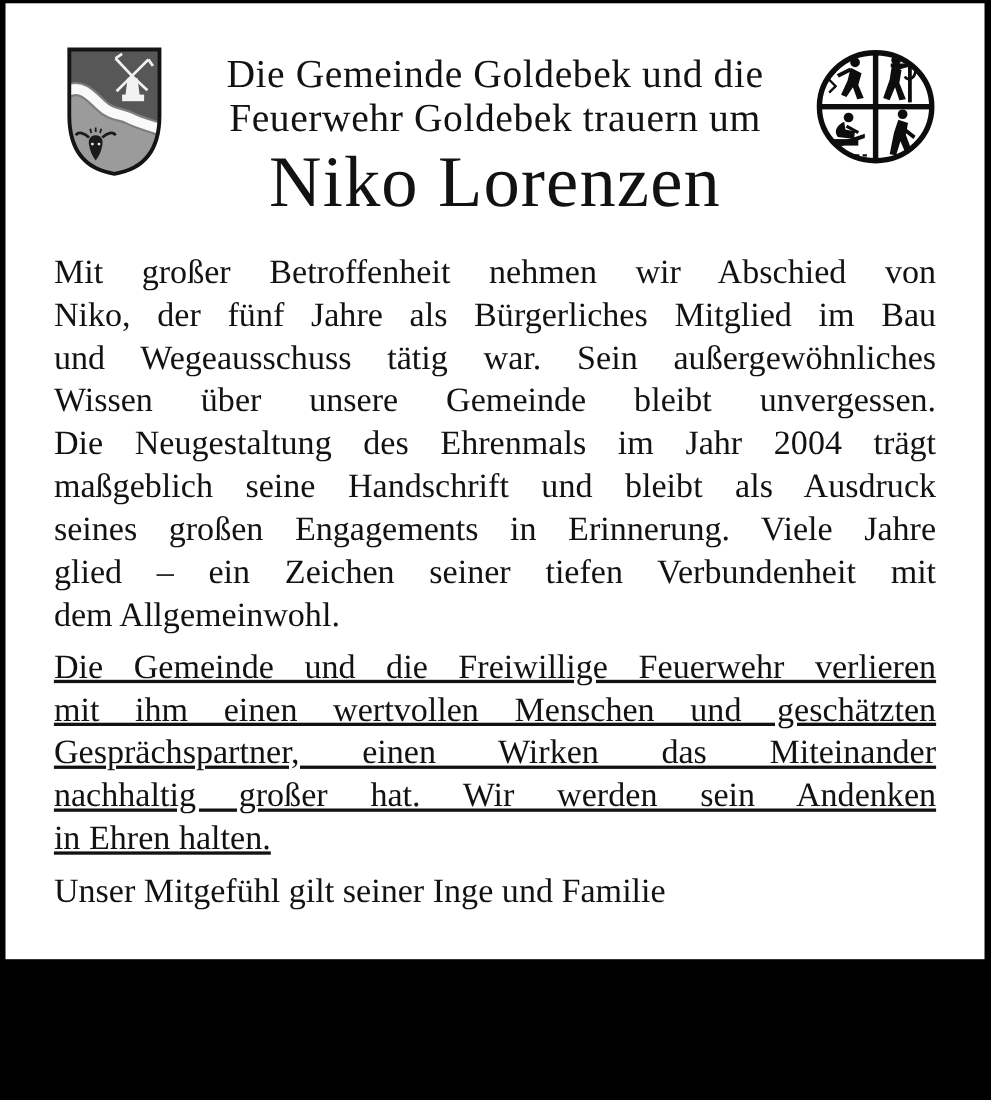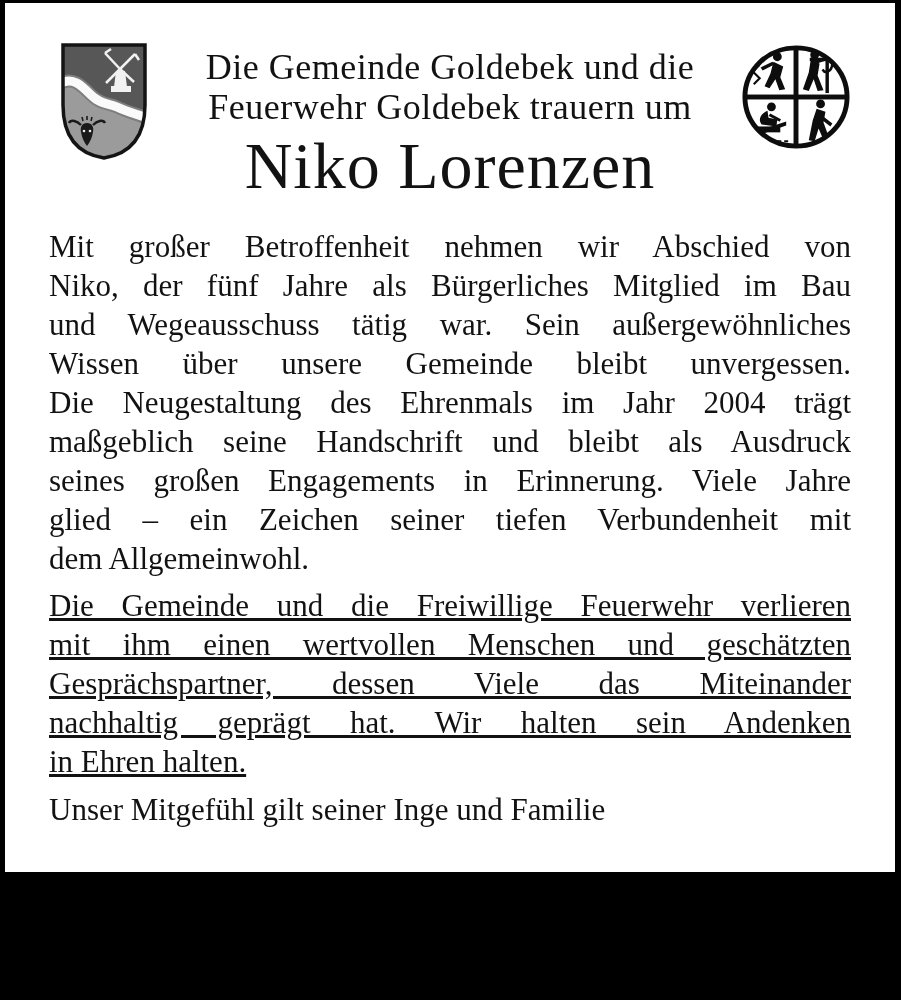--- a/index.html
+++ b/index.html
@@ -163,22 +163,22 @@
         <div class="line">Wissen über unsere Gemeinde bleibt unvergessen.</div>
         <div class="line">Die Neugestaltung des Ehrenmals im Jahr 2004 trägt</div>
         <div class="line">maßgeblich seine Handschrift und bleibt als Ausdruck</div>
         <div class="line">seines großen Engagements in Erinnerung. Viele Jahre</div>
         <div class="line">glied – ein Zeichen seiner tiefen Verbundenheit mit</div>
         <div class="line last">dem Allgemeinwohl.</div>
       </div>
       <div class="para">
         <div class="line">Die Gemeinde und die Freiwillige Feuerwehr verlieren</div>
         <div class="line">mit ihm einen wertvollen Menschen und geschätzten</div>
-        <div class="line">Gesprächspartner, dessen Viele das Miteinander</div>
-        <div class="line">nachhaltig geprägt hat. Wir halten sein Andenken</div>
+        <div class="line">Gesprächspartner, einen Wirken das Miteinander</div>
+        <div class="line">nachhaltig großer hat. Wir werden sein Andenken</div>
         <div class="line last">in Ehren halten.</div>
       </div>
       <div class="condolence line last">Unser Mitgefühl gilt seiner Inge und Familie</div>
     </div>
 
     <div class="signature">
       <div>Peter Jessen</div>
     </div>
 
   </div>

